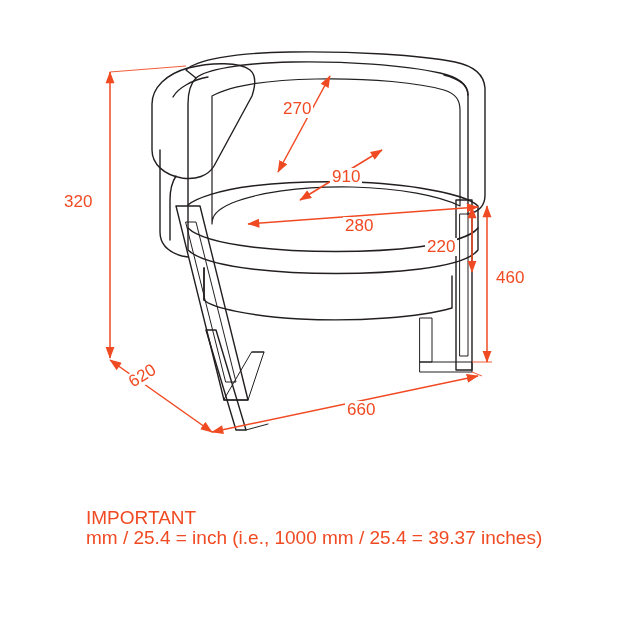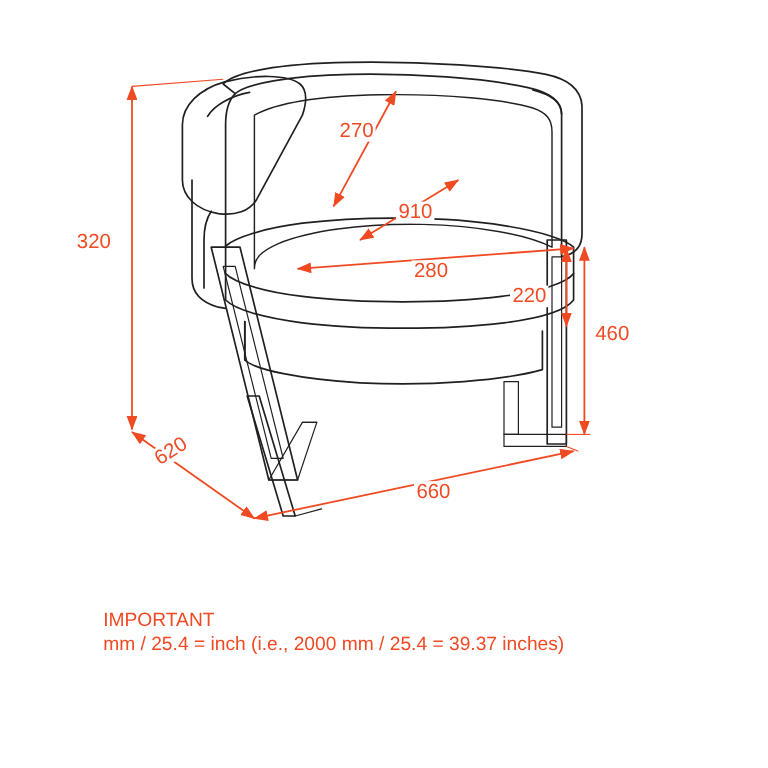--- a/index.html
+++ b/index.html
@@ -42,21 +42,21 @@
   .dim-label.rot {
     transform: rotate(-32deg);
     transform-origin: left top;
   }
   #notes {
     position: absolute;
     left: 86px;
     top: 508px;
     color: #f04a23;
     font-family: "Liberation Sans", sans-serif;
-    font-size: 16px;
+    font-size: 19px;
     line-height: 19.5px;
   }
   #notes .note-line {
     white-space: nowrap;
   }
 </style>
 </head>
 <body>
 
 <div id="diagram-wrap">
@@ -145,16 +145,16 @@
   <div class="dim-label" style="left:281px; top:100px;">270</div>
   <div class="dim-label" style="left:330px; top:168px;">910</div>
   <div class="dim-label" style="left:343px; top:217px;">280</div>
   <div class="dim-label" style="left:425px; top:227px;margin-top:11px;">220</div>
   <div class="dim-label" style="left:494px; top:269px;text-align:right;">460</div>
   <div class="dim-label rot" style="left:124px; top:377px;">620</div>
   <div class="dim-label" style="left:345px; top:401px;">660</div>
 
   <div id="notes">
     <div class="note-line">IMPORTANT</div>
-    <div class="note-line">mm / 25.4 = inch (i.e., 2000 mm / 25.4 = 39.37 inches)</div>
+    <div class="note-line">mm / 25.4 = inch (i.e., 1000 mm / 25.4 = 39.37 inches)</div>
   </div>
 
 </div>
 
 </body></html>

